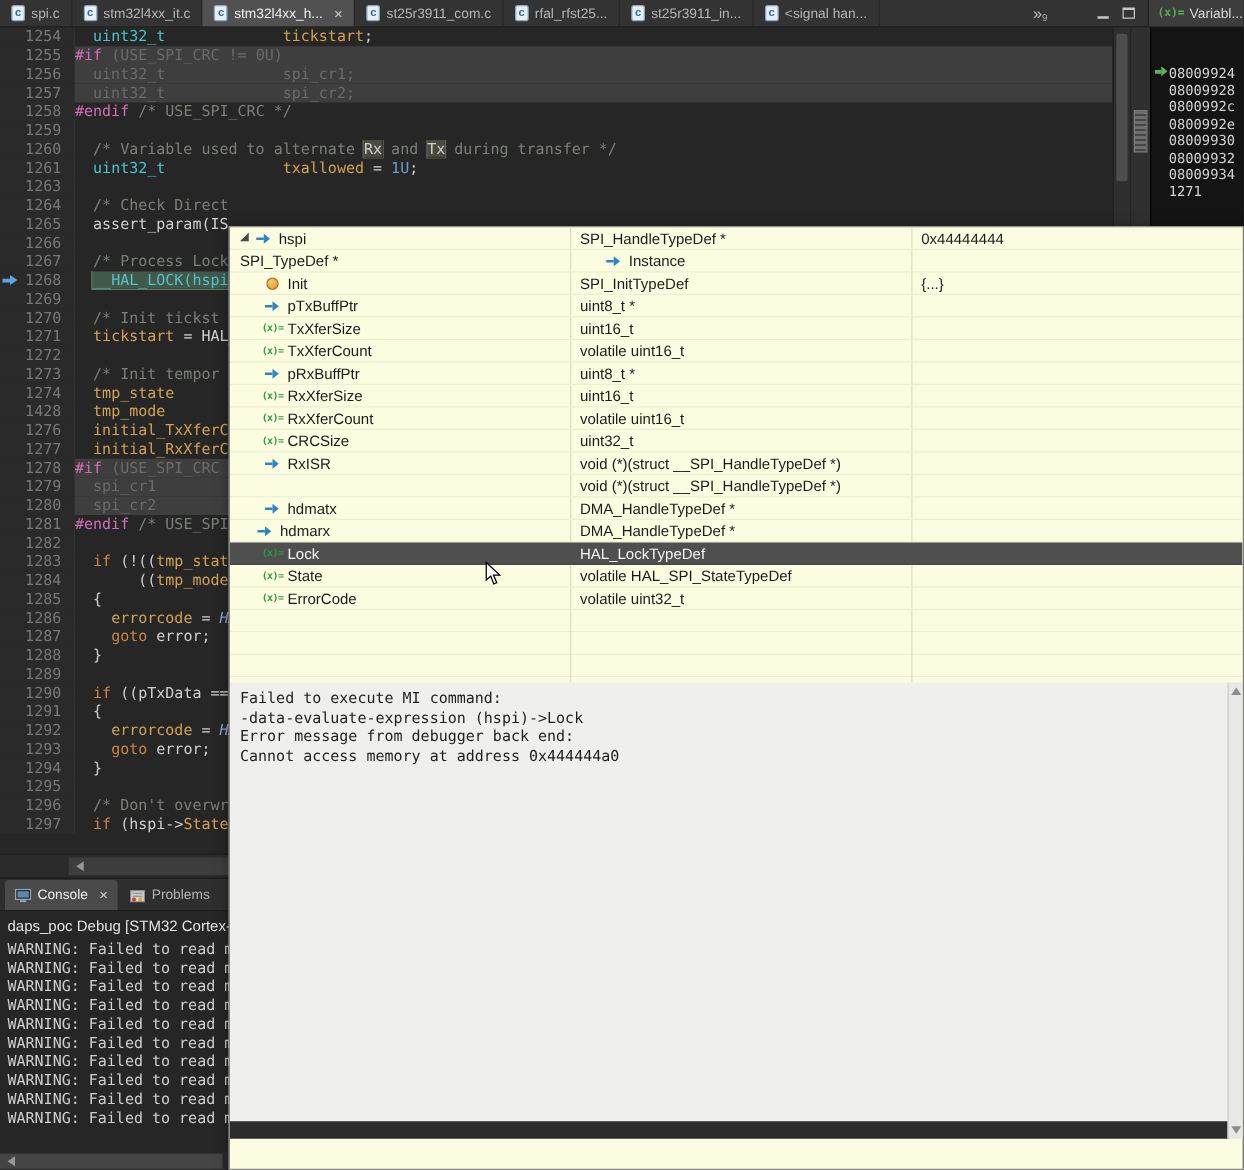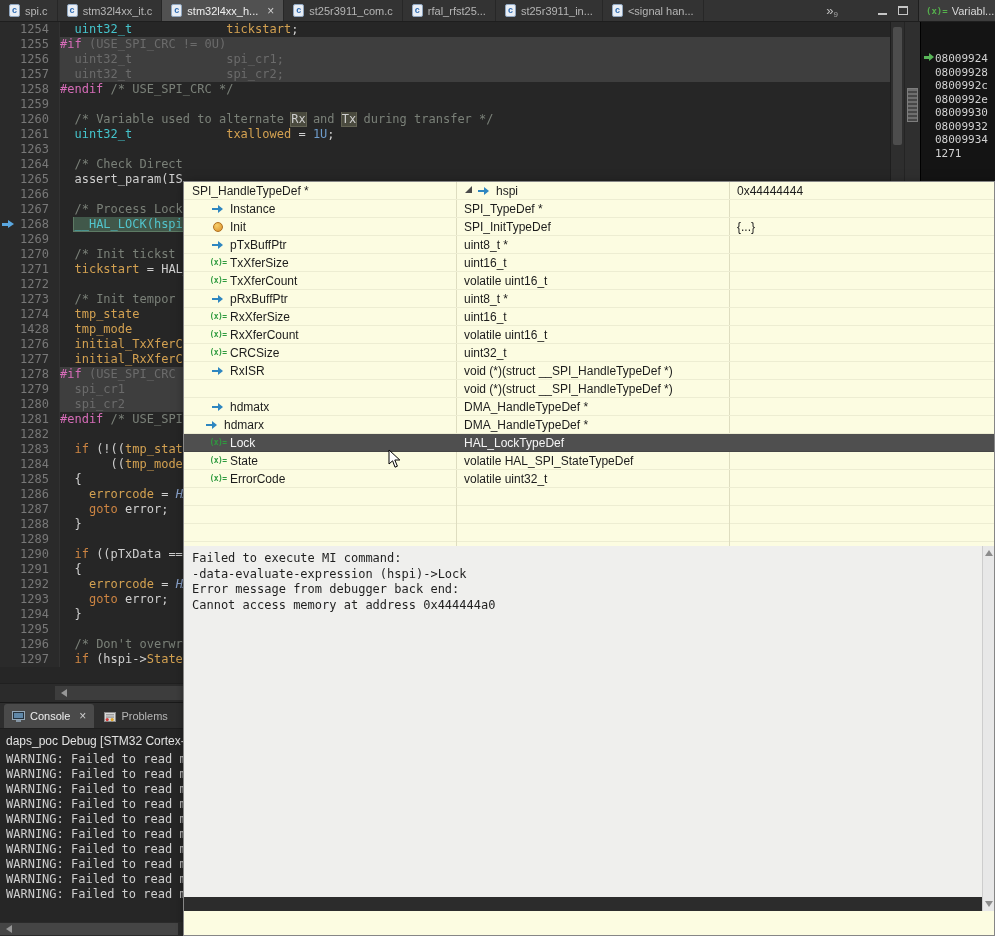--- a/index.html
+++ b/index.html
@@ -391,34 +391,34 @@
       <span class="tri-left"></span>
     </div>
   </div>
 
   <div class="popup">
     <div class="pbody">
       <div class="vline" style="left:272px"></div>
       <div class="vline" style="left:545px"></div>
       <div class="rows-holder">
           <div class="irow">
-            <div class="icell c-typ">SPI_HandleTypeDef *</div>
             <div class="icell c-exp">
               <span class="expander"></span>
               <span class="ric ric-ptr"></span>
               <span>hspi</span>
             </div>
+            <div class="icell c-typ">SPI_HandleTypeDef *</div>
             <div class="icell c-val">0x44444444</div>
           </div>
           <div class="irow">
+            <div class="icell c-typ">SPI_TypeDef *</div>
             <div class="icell c-exp" style="padding-left: 26px;">
               <span class="ric ric-ptr"></span>
               <span>Instance</span>
             </div>
-            <div class="icell c-typ">SPI_TypeDef *</div>
             <div class="icell c-val"></div>
           </div>
           <div class="irow">
             <div class="icell c-exp" style="padding-left: 26px;">
               <span class="ric ric-str"></span>
               <span>Init</span>
             </div>
             <div class="icell c-typ">SPI_InitTypeDef</div>
             <div class="icell c-val">{...}</div>
           </div>

